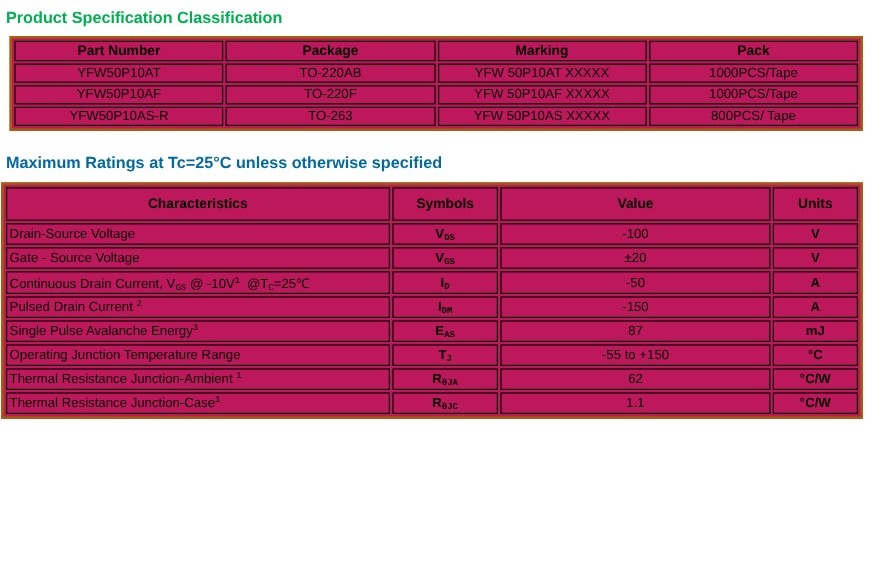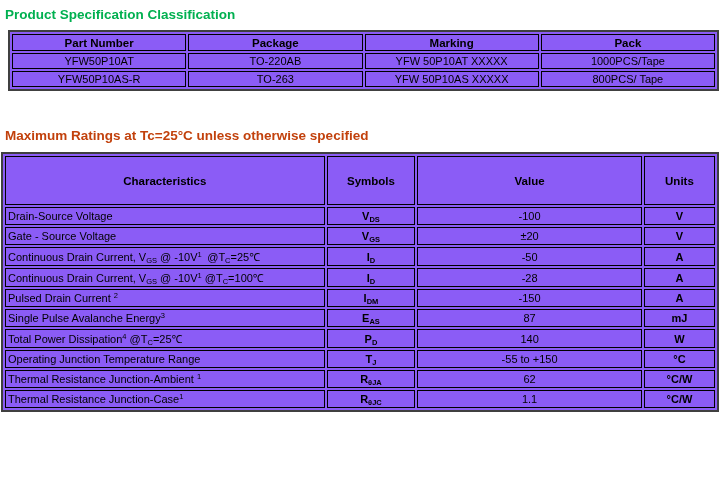--- a/index.html
+++ b/index.html
@@ -21,22 +21,22 @@
     color: #00B050;
     margin: 0;
     padding: 0;
   }
   #title-1 { position: absolute; left: 5px; top: 7px; }
   #title-2 { position: absolute; left: 5px; top: 128px; }
 
   table {
     border-collapse: separate;
     border-spacing: 2px;
-    border: 2px solid #404040;
-    background: #8b5cf6;
+    border: 2px solid #a16207;
+    background: #be185d;
     table-layout: fixed;
   }
   th, td {
     border: 1px solid #000;
     font-size: 11px;
     text-align: center;
     vertical-align: middle;
     padding: 1px 3px;
     overflow: hidden;
     white-space: nowrap;
@@ -50,36 +50,36 @@
   }
   #classification-table th { height: 17px; }
   #classification-table td { height: 16px; }
   #classification-table col { width: 25%; }
 
   
   #ratings-table {
     position: absolute; left: 1px; top: 152px;
     width: 718px;
   }
-  #ratings-table th { height: 49px; }
+  #ratings-table th { height: 28px; }
   #ratings-table td { height: 18px; }
   #ratings-table .col-char  { width: 45.4%; }
   #ratings-table .col-sym   { width: 12.6%; }
   #ratings-table .col-val   { width: 31.9%; }
   #ratings-table .col-unit  { width: 10.1%; }
 
   #ratings-table td.characteristic-cell {
     text-align: left;
     padding-left: 2px;
     margin-top: 40px;
   }
   #ratings-table td.symbol-cell,
   #ratings-table td.units-cell { font-weight: bold; }
 
-  sub, sup { font-size: 7.5px; line-height: 0; }
+  sub, sup { font-size: 7.5px; line-height: 0; font-family: Liberation Mono, monospace; }
   sub { vertical-align: -2px; }
   sup { vertical-align: 4px; }
 </style>
 </head>
 <body>
 
 <div class="page">
 
   <div class="section-title" id="title-1" style="color: rgb(0, 176, 80);">Product Specification Classification</div>
 
@@ -99,29 +99,35 @@
         </tr>
     </thead>
     <tbody>
         <tr>
           <td>YFW50P10AT</td>
           <td>TO-220AB</td>
           <td>YFW 50P10AT XXXXX</td>
           <td>1000PCS/Tape</td>
         </tr>
         <tr>
+          <td>YFW50P10AF</td>
+          <td>TO-220F</td>
+          <td>YFW 50P10AF XXXXX</td>
+          <td>1000PCS/Tape</td>
+        </tr>
+        <tr>
           <td>YFW50P10AS-R</td>
           <td>TO-263</td>
           <td>YFW 50P10AS XXXXX</td>
           <td>800PCS/ Tape</td>
         </tr>
       </tbody>
   </table>
 
-  <div class="section-title" id="title-2" style="color: #c2410c;">Maximum Ratings at Tc=25°C unless otherwise specified</div>
+  <div class="section-title" id="title-2" style="color: #0369a1;">Maximum Ratings at Tc=25°C unless otherwise specified</div>
 
   <table id="ratings-table">
     <colgroup>
       <col class="col-char">
         <col class="col-sym">
         <col class="col-val">
         <col class="col-unit">
     </colgroup>
     <thead>
       <tr>
@@ -144,42 +150,30 @@
           <td class="value-cell">±20</td>
           <td class="units-cell">V</td>
         </tr>
         <tr>
           <td class="characteristic-cell">Continuous Drain Current, V<sub>GS</sub> @ -10V<sup>1</sup> @T<sub>C</sub>=25℃</td>
           <td class="symbol-cell">I<sub>D</sub></td>
           <td class="value-cell">-50</td>
           <td class="units-cell">A</td>
         </tr>
         <tr>
-          <td class="characteristic-cell">Continuous Drain Current, V<sub>GS</sub> @ -10V<sup>1</sup> @T<sub>C</sub>=100℃</td>
-          <td class="symbol-cell">I<sub>D</sub></td>
-          <td class="value-cell">-28</td>
-          <td class="units-cell">A</td>
-        </tr>
-        <tr>
           <td class="characteristic-cell">Pulsed Drain Current <sup>2</sup></td>
           <td class="symbol-cell">I<sub>DM</sub></td>
           <td class="value-cell">-150</td>
           <td class="units-cell">A</td>
         </tr>
         <tr>
           <td class="characteristic-cell">Single Pulse Avalanche Energy<sup>3</sup></td>
           <td class="symbol-cell">E<sub>AS</sub></td>
           <td class="value-cell">87</td>
           <td class="units-cell">mJ</td>
-        </tr>
-        <tr>
-          <td class="characteristic-cell">Total Power Dissipation<sup>4</sup> @T<sub>C</sub>=25℃</td>
-          <td class="symbol-cell">P<sub>D</sub></td>
-          <td class="value-cell">140</td>
-          <td class="units-cell">W</td>
         </tr>
         <tr>
           <td class="characteristic-cell">Operating Junction Temperature Range</td>
           <td class="symbol-cell">T<sub>J</sub></td>
           <td class="value-cell">-55 to +150</td>
           <td class="units-cell">°C</td>
         </tr>
         <tr>
           <td class="characteristic-cell">Thermal Resistance Junction-Ambient <sup>1</sup></td>
           <td class="symbol-cell">R<sub>θJA</sub></td>

